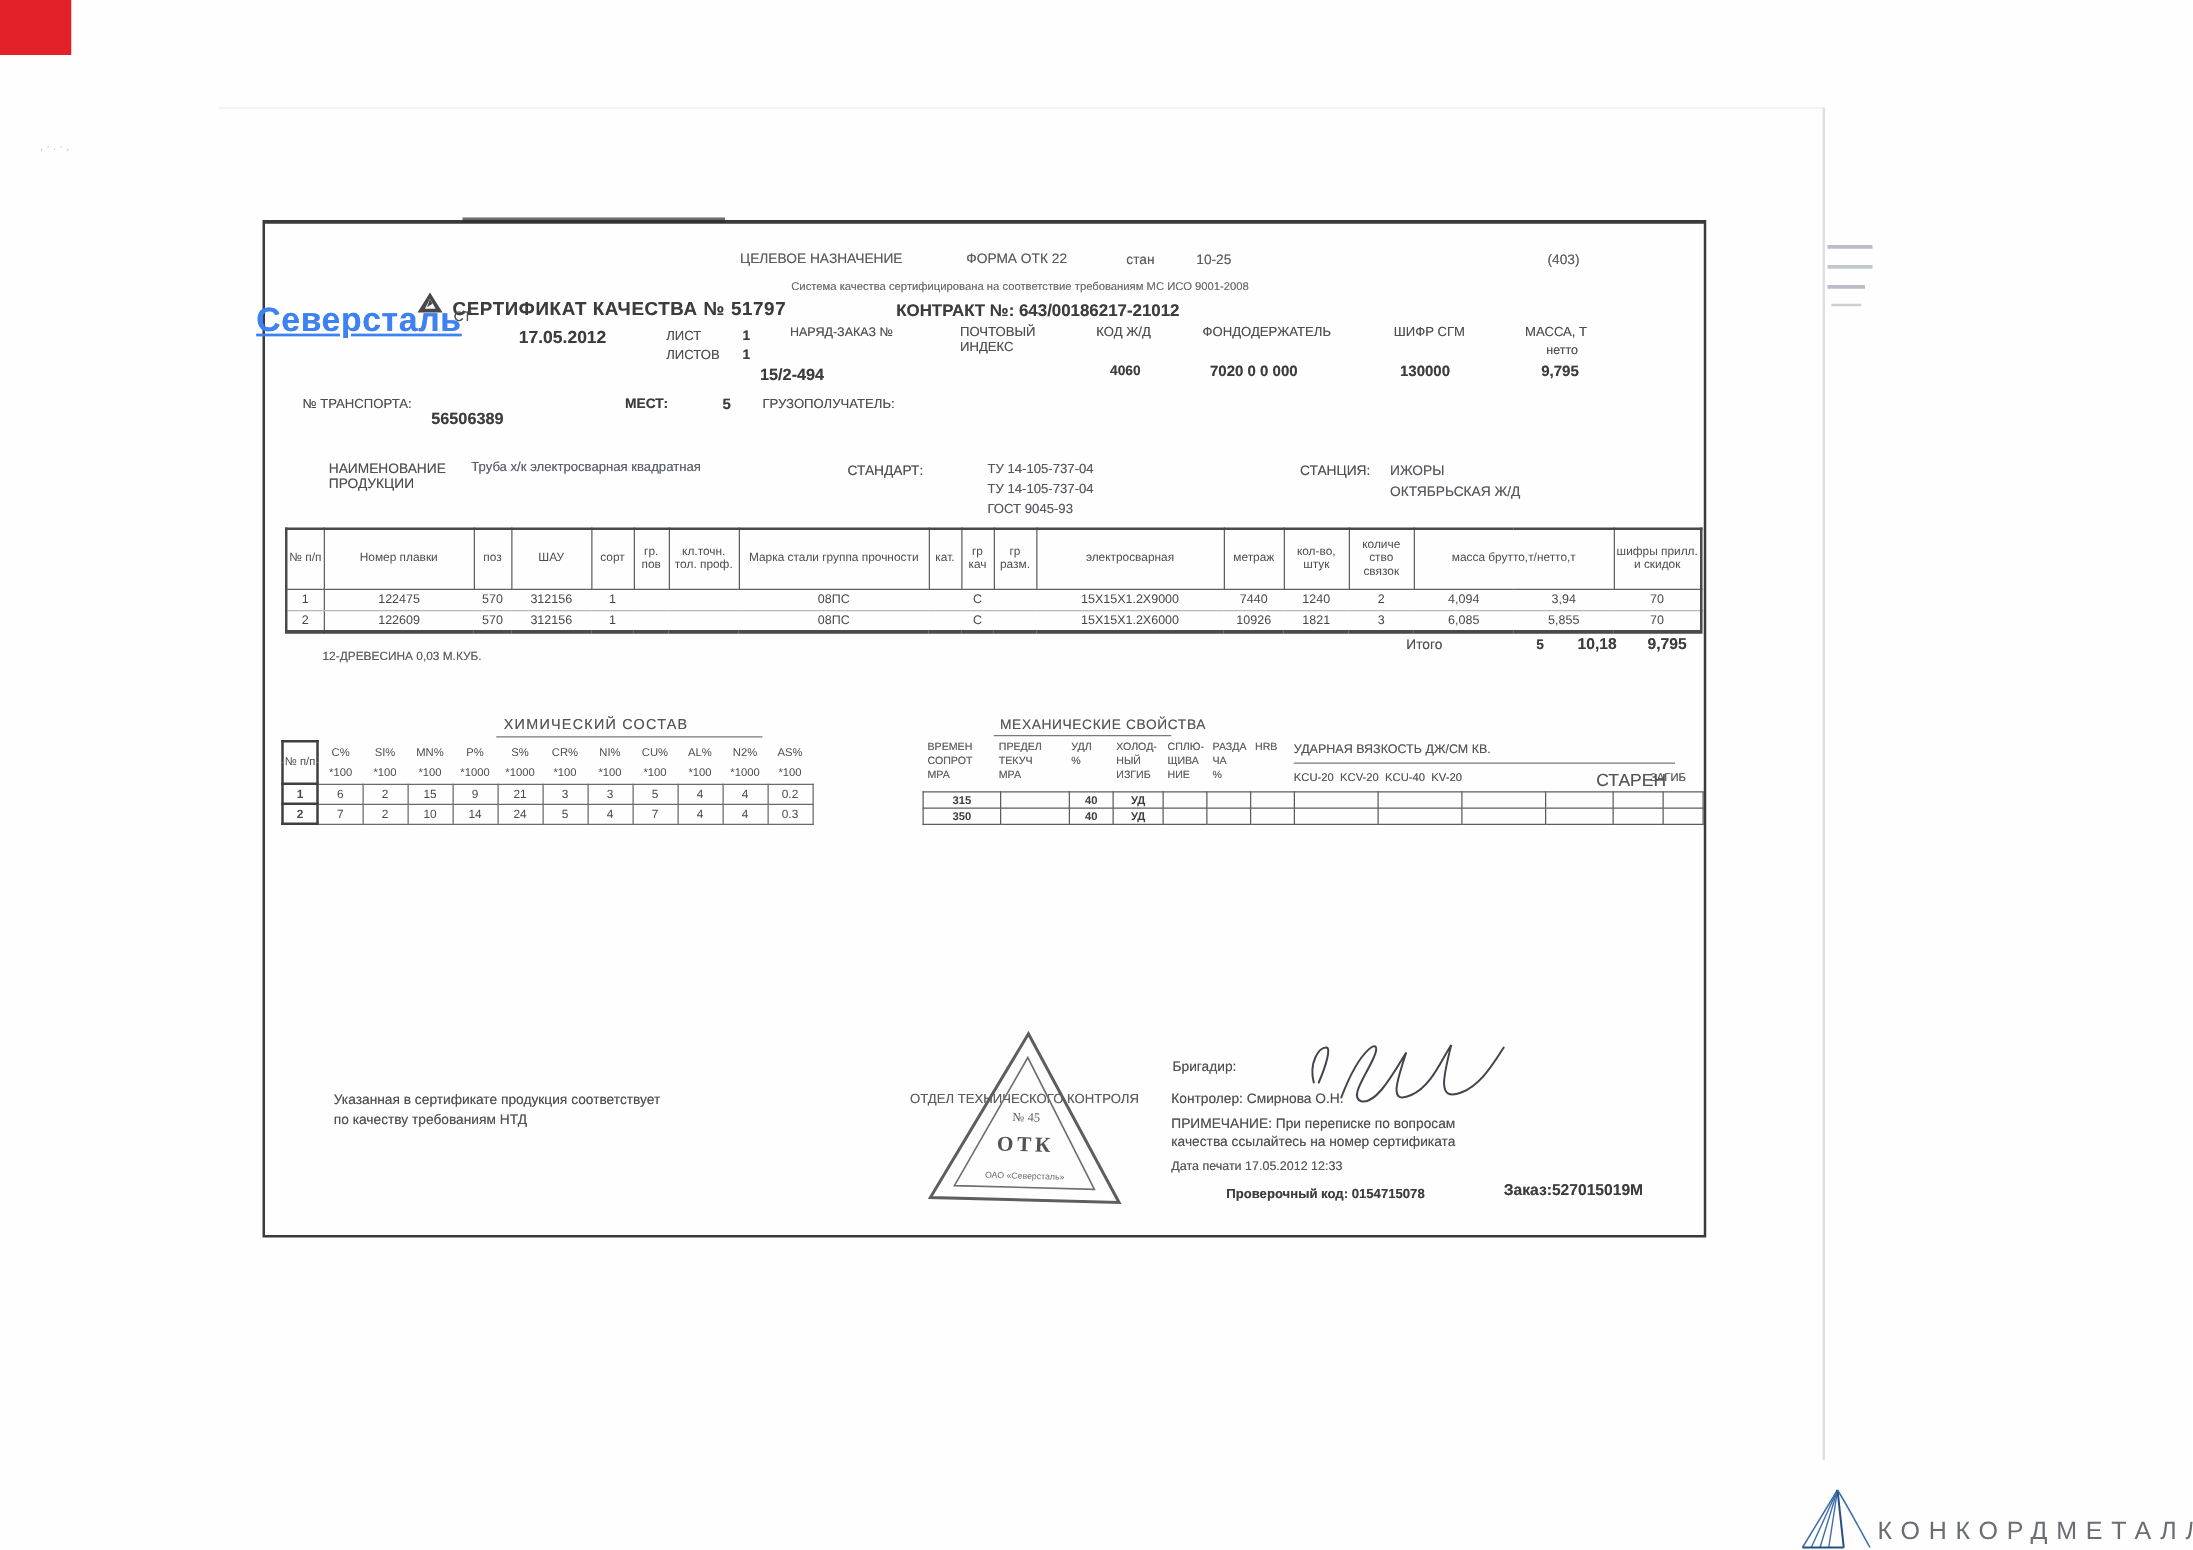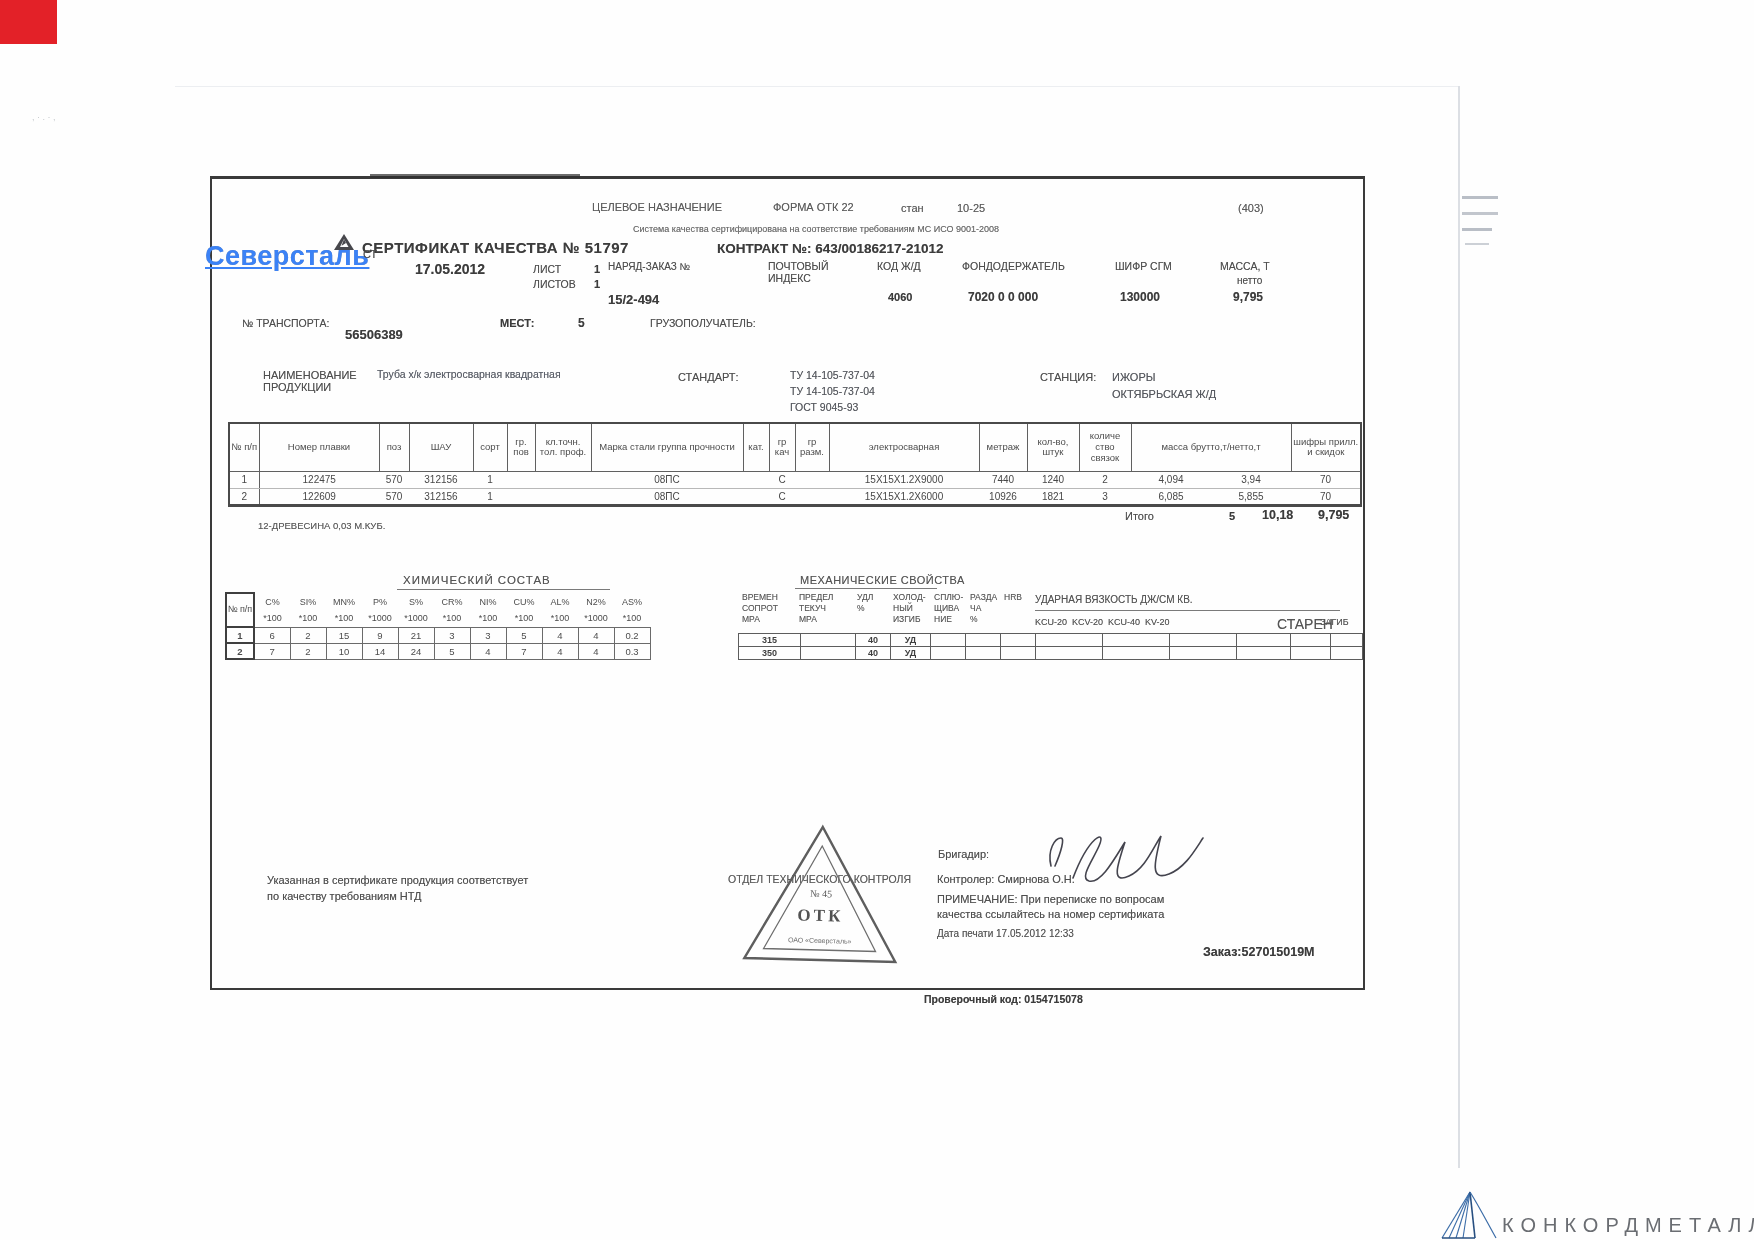--- a/index.html
+++ b/index.html
@@ -73,41 +73,41 @@
     <span>КОНТРАКТ №:</span>
     <span>643/00186217-21012</span>
   </div>
 
   <div class="t" style="left:363px;top:248px;text-align:right;">СТ</div>
   <div class="t b" style="left:415px;top:262px;font-size:14px;">17.05.2012</div>
   <div class="t" style="left:533px;top:264px;font-size:10.5px;">ЛИСТ</div>
   <div class="t b" style="left:594px;top:263px;">1</div>
   <div class="t" style="left:533px;top:279px;font-size:10.5px;">ЛИСТОВ</div>
   <div class="t b" style="left:594px;top:278px;">1</div>
-  <div class="t" style="left:608px;top:261px;font-size:10px;">НАРЯД-ЗАКАЗ №</div>
+  <div class="t" style="left:632px;top:261px;font-size:10px;">НАРЯД-ЗАКАЗ №</div>
   <div class="t b" style="left:608px;top:293px;font-size:13px;">15/2-494</div>
   <div class="t" style="left:768px;top:261px;font-size:10.5px;">
     <span style="display:block;">ПОЧТОВЫЙ</span>
     <span style="display:block;">ИНДЕКС</span>
   </div>
   <div class="t" style="left:877px;top:261px;font-size:10.5px;">КОД Ж/Д</div>
   <div class="t b" style="left:888px;top:291px;font-size:11px;">4060</div>
   <div class="t" style="left:962px;top:261px;font-size:10.5px;">ФОНДОДЕРЖАТЕЛЬ</div>
   <div class="t b" style="left:968px;top:291px;font-size:12px;">7020 0 0 000</div>
   <div class="t" style="left:1115px;top:261px;font-size:10.5px;">ШИФР СГМ</div>
   <div class="t b" style="left:1120px;top:291px;font-size:12px;">130000</div>
   <div class="t" style="left:1220px;top:261px;font-size:10.5px;">МАССА, Т</div>
   <div class="t" style="left:1237px;top:275px;font-size:10px;">нетто</div>
   <div class="t b" style="left:1233px;top:291px;font-size:12px;">9,795</div>
 
   <div class="t" style="left:242px;top:318px;font-size:10.5px;">№ ТРАНСПОРТА:</div>
   <div class="t b" style="left:345px;top:328px;font-size:13px;">56506389</div>
   <div class="t b" style="left:500px;top:317px;">МЕСТ:</div>
   <div class="t b" style="left:578px;top:317px;font-size:12px;">5</div>
-  <div class="t" style="left:610px;top:318px;font-size:10.5px;margin-left:40px;">ГРУЗОПОЛУЧАТЕЛЬ:</div>
+  <div class="t" style="left:610px;top:318px;font-size:10.5px;">ГРУЗОПОЛУЧАТЕЛЬ:</div>
 
   <div class="t" style="left:263px;top:369px;">
     <span style="display:block;">НАИМЕНОВАНИЕ</span>
     <span style="display:block;">ПРОДУКЦИИ</span>
   </div>
   <div class="t" style="left:377px;top:369px;font-size:10.5px;color:#5a5f6a;">Труба х/к электросварная квадратная</div>
   <div class="t" style="left:678px;top:371px;">СТАНДАРТ:</div>
   <div class="t" style="left:790px;top:370px;font-size:10.5px;color:#55585f;">
     <span style="display:block;margin-bottom:4px;">ТУ 14-105-737-04</span>
     <span style="display:block;margin-bottom:4px;">ТУ 14-105-737-04</span>
@@ -394,21 +394,21 @@
   <div class="t" style="left:938px;top:848px;">Бригадир:</div>
   <div class="t" style="left:937px;top:873px;">Контролер: Смирнова О.Н.</div>
 
   <svg class="artifact" style="left:1045px;top:826px;" width="165" height="66" viewBox="0 0 165 66">
     <path d="M6,40 C2,24 10,12 16,12 C20,12 16,26 10,40 M28,52 C44,10 62,2 54,20 C48,34 34,52 44,55 C56,58 70,32 80,16 C72,40 66,58 84,50 C100,43 108,22 116,10 C110,34 104,56 124,48 C140,42 150,24 158,12" fill="none" stroke="#44444e" stroke-width="1.6" stroke-linecap="round"></path>
   </svg>
 
   <div class="t" style="left:937px;top:893px;">ПРИМЕЧАНИЕ: При переписке по вопросам</div>
   <div class="t" style="left:937px;top:908px;">качества ссылайтесь на номер сертификата</div>
   <div class="t" style="left:937px;top:928px;font-size:10px;color:#555;">Дата печати 17.05.2012 12:33</div>
-  <div class="t b" style="left:924px;top:950px;font-size:10.5px;margin-top:44px;">Проверочный код: 0154715078</div>
+  <div class="t b" style="left:981px;top:950px;font-size:10.5px;">Проверочный код: 0154715078</div>
   <div class="t b" style="left:1203px;top:945px;font-size:12.5px;">Заказ:527015019М</div>
 
   <svg class="artifact" style="left:1438px;top:1188px;" width="62" height="52" viewBox="0 0 62 52">
     <path d="M4,50 L32,4" stroke="#3c6da8" stroke-width="1.2" fill="none"></path>
     <path d="M11,50 L32,4" stroke="#3c6da8" stroke-width="1.1" fill="none"></path>
     <path d="M18,50 L32,4" stroke="#3c6da8" stroke-width="1.1" fill="none"></path>
     <path d="M25,50 L32,4" stroke="#3c6da8" stroke-width="1.1" fill="none"></path>
     <path d="M32,4 L37,50" stroke="#274f80" stroke-width="1.6" fill="none"></path>
     <path d="M32,4 C42,20 50,36 58,50" stroke="#3c6da8" stroke-width="1.2" fill="none"></path>
     <path d="M4,50 L37,50" stroke="#274f80" stroke-width="1.6" fill="none"></path>

